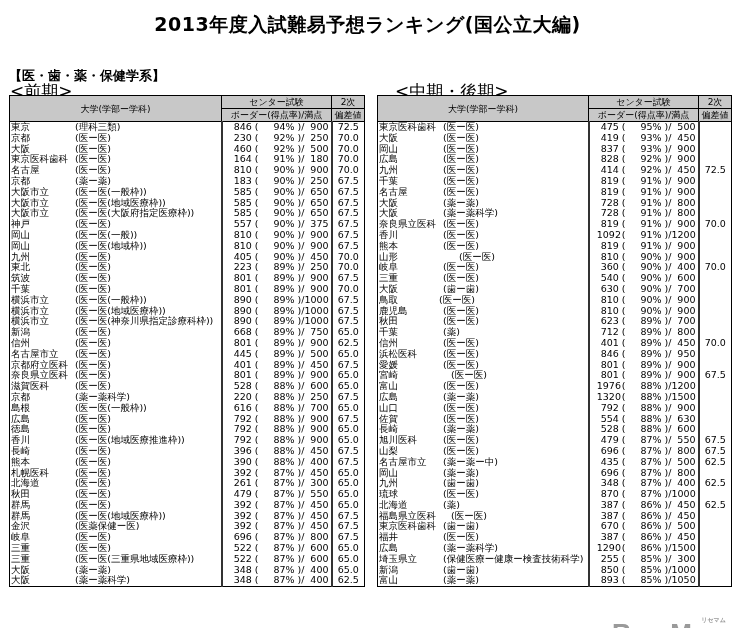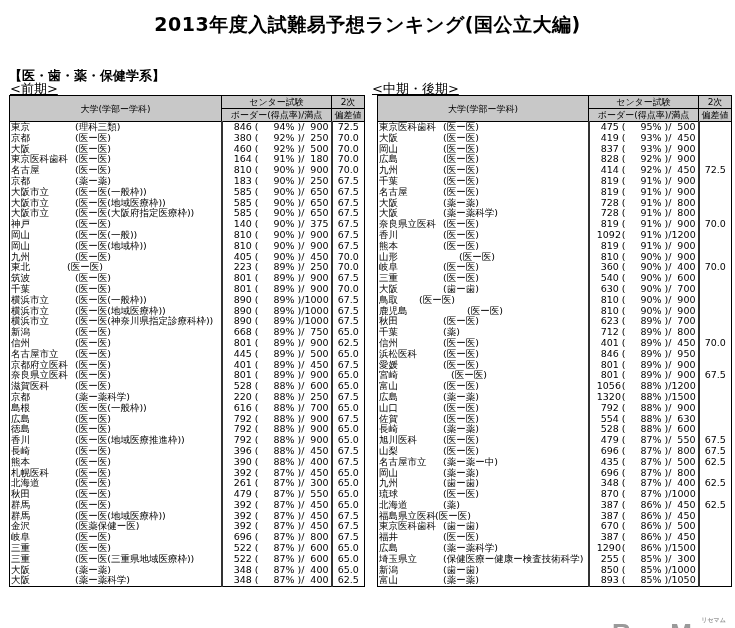--- a/index.html
+++ b/index.html
@@ -1,21 +1,21 @@
 <!DOCTYPE html>
 <html><head>
 <meta charset="utf-8">
 <style>
   html,body{margin:0;padding:0;background:#fff;}
   body{width:735px;height:628px;overflow:hidden;position:relative;font-family:"DejaVu Sans",sans-serif;color:#000;}
   .title{position:absolute;left:0;top:12px;width:735px;text-align:center;font-size:19px;font-weight:bold;letter-spacing:0.5px;}
   .category{position:absolute;left:9px;top:67px;font-size:13px;font-weight:bold;}
-  .period{position:absolute;font-size:13px;top:80px;text-decoration:underline;}
+  .period{position:absolute;font-size:17px;top:80px;}
   .period.left{left:10px;}
-  .period.right{left:372px;text-align:center;}
+  .period.right{left:395px;text-align:center;}
   table{position:absolute;border-collapse:collapse;font-size:9.5px;line-height:10.8px;table-layout:fixed;}
   table.left{left:9px;top:95px;width:355px;}
   table.right{left:377px;top:95px;width:354px;}
   th{background:#c8c8c8;font-weight:normal;border:1px solid #000;padding:0;text-align:center;font-size:9px;line-height:12px;}
   td{padding:0 1px;white-space:nowrap;overflow:hidden;height:10.8px;}
   td.uni{border-left:1px solid #000;}
   td.bor{border-left:2px solid #333;text-align:right;padding-right:2px;}
   td.dev{border-left:2px solid #333;border-right:1px solid #000;text-align:center;}
   tr:last-child td{border-bottom:1px solid #000;}
   .num{display:inline-block;width:22px;text-align:right;}
@@ -51,21 +51,21 @@
     </tr>
   </thead>
   <tbody id="tbody-zenki">
       <tr>
     <td class="uni"><span style="display:inline-block;width:64px">東京</span><span>(理科三類)</span></td>
     <td class="bor"><span class="num">846</span><span> (</span><span class="pct">94%</span><span class="sl"> )/</span><span class="full">900</span></td>
     <td class="dev">72.5</td>
   </tr>
       <tr>
     <td class="uni"><span style="display:inline-block;width:64px">京都</span><span>(医ー医)</span></td>
-    <td class="bor"><span class="num">380</span><span> (</span><span class="pct">92%</span><span class="sl"> )/</span><span class="full">250</span></td>
+    <td class="bor"><span class="num">230</span><span> (</span><span class="pct">92%</span><span class="sl"> )/</span><span class="full">250</span></td>
     <td class="dev">70.0</td>
   </tr>
       <tr>
     <td class="uni"><span style="display:inline-block;width:64px">大阪</span><span>(医ー医)</span></td>
     <td class="bor"><span class="num">460</span><span> (</span><span class="pct">92%</span><span class="sl"> )/</span><span class="full">500</span></td>
     <td class="dev">70.0</td>
   </tr>
       <tr>
     <td class="uni"><span style="display:inline-block;width:64px">東京医科歯科</span><span>(医ー医)</span></td>
     <td class="bor"><span class="num">164</span><span> (</span><span class="pct">91%</span><span class="sl"> )/</span><span class="full">180</span></td>
@@ -91,40 +91,40 @@
     <td class="bor"><span class="num">585</span><span> (</span><span class="pct">90%</span><span class="sl"> )/</span><span class="full">650</span></td>
     <td class="dev">67.5</td>
   </tr>
       <tr>
     <td class="uni"><span style="display:inline-block;width:64px">大阪市立</span><span>(医ー医(大阪府指定医療枠))</span></td>
     <td class="bor"><span class="num">585</span><span> (</span><span class="pct">90%</span><span class="sl"> )/</span><span class="full">650</span></td>
     <td class="dev">67.5</td>
   </tr>
       <tr>
     <td class="uni"><span style="display:inline-block;width:64px">神戸</span><span>(医ー医)</span></td>
-    <td class="bor"><span class="num">140</span><span> (</span><span class="pct">90%</span><span class="sl"> )/</span><span class="full">375</span></td>
+    <td class="bor"><span class="num">557</span><span> (</span><span class="pct">90%</span><span class="sl"> )/</span><span class="full">375</span></td>
     <td class="dev">67.5</td>
   </tr>
       <tr>
     <td class="uni"><span style="display:inline-block;width:64px">岡山</span><span>(医ー医(一般))</span></td>
     <td class="bor"><span class="num">810</span><span> (</span><span class="pct">90%</span><span class="sl"> )/</span><span class="full">900</span></td>
     <td class="dev">67.5</td>
   </tr>
       <tr>
     <td class="uni"><span style="display:inline-block;width:64px">岡山</span><span>(医ー医(地域枠))</span></td>
     <td class="bor"><span class="num">810</span><span> (</span><span class="pct">90%</span><span class="sl"> )/</span><span class="full">900</span></td>
     <td class="dev">67.5</td>
   </tr>
       <tr>
     <td class="uni"><span style="display:inline-block;width:64px">九州</span><span>(医ー医)</span></td>
     <td class="bor"><span class="num">405</span><span> (</span><span class="pct">90%</span><span class="sl"> )/</span><span class="full">450</span></td>
     <td class="dev">70.0</td>
   </tr>
       <tr>
-    <td class="uni"><span style="display:inline-block;width:56px">東北</span><span>(医ー医)</span></td>
+    <td class="uni"><span style="display:inline-block;width:64px">東北</span><span>(医ー医)</span></td>
     <td class="bor"><span class="num">223</span><span> (</span><span class="pct">89%</span><span class="sl"> )/</span><span class="full">250</span></td>
     <td class="dev">70.0</td>
   </tr>
       <tr>
     <td class="uni"><span style="display:inline-block;width:64px">筑波</span><span>(医ー医)</span></td>
     <td class="bor"><span class="num">801</span><span> (</span><span class="pct">89%</span><span class="sl"> )/</span><span class="full">900</span></td>
     <td class="dev">67.5</td>
   </tr>
       <tr>
     <td class="uni"><span style="display:inline-block;width:64px">千葉</span><span>(医ー医)</span></td>
@@ -361,26 +361,26 @@
     <td class="uni"><span style="display:inline-block;width:64px">三重</span><span>(医ー医)</span></td>
     <td class="bor"><span class="num">540</span><span> (</span><span class="pct">90%</span><span class="sl"> )/</span><span class="full">600</span></td>
     <td class="dev"></td>
   </tr>
       <tr>
     <td class="uni"><span style="display:inline-block;width:64px">大阪</span><span>(歯ー歯)</span></td>
     <td class="bor"><span class="num">630</span><span> (</span><span class="pct">90%</span><span class="sl"> )/</span><span class="full">700</span></td>
     <td class="dev"></td>
   </tr>
       <tr>
-    <td class="uni"><span style="display:inline-block;width:40px">鳥取</span><span>(医ー医)</span></td>
+    <td class="uni"><span style="display:inline-block;width:60px">鳥取</span><span>(医ー医)</span></td>
     <td class="bor"><span class="num">810</span><span> (</span><span class="pct">90%</span><span class="sl"> )/</span><span class="full">900</span></td>
     <td class="dev"></td>
   </tr>
       <tr>
-    <td class="uni"><span style="display:inline-block;width:88px">鹿児島</span><span>(医ー医)</span></td>
+    <td class="uni"><span style="display:inline-block;width:64px">鹿児島</span><span>(医ー医)</span></td>
     <td class="bor"><span class="num">810</span><span> (</span><span class="pct">90%</span><span class="sl"> )/</span><span class="full">900</span></td>
     <td class="dev"></td>
   </tr>
       <tr>
     <td class="uni"><span style="display:inline-block;width:64px">秋田</span><span>(医ー医)</span></td>
     <td class="bor"><span class="num">623</span><span> (</span><span class="pct">89%</span><span class="sl"> )/</span><span class="full">700</span></td>
     <td class="dev"></td>
   </tr>
       <tr>
     <td class="uni"><span style="display:inline-block;width:64px">千葉</span><span>(薬)</span></td>
@@ -402,21 +402,21 @@
     <td class="bor"><span class="num">801</span><span> (</span><span class="pct">89%</span><span class="sl"> )/</span><span class="full">900</span></td>
     <td class="dev"></td>
   </tr>
       <tr>
     <td class="uni"><span style="display:inline-block;width:72px">宮崎</span><span>(医ー医)</span></td>
     <td class="bor"><span class="num">801</span><span> (</span><span class="pct">89%</span><span class="sl"> )/</span><span class="full">900</span></td>
     <td class="dev">67.5</td>
   </tr>
       <tr>
     <td class="uni"><span style="display:inline-block;width:64px">富山</span><span>(医ー医)</span></td>
-    <td class="bor"><span class="num">1056</span><span> (</span><span class="pct">88%</span><span class="sl"> )/</span><span class="full">1200</span></td>
+    <td class="bor"><span class="num">1976</span><span> (</span><span class="pct">88%</span><span class="sl"> )/</span><span class="full">1200</span></td>
     <td class="dev"></td>
   </tr>
       <tr>
     <td class="uni"><span style="display:inline-block;width:64px">広島</span><span>(薬ー薬)</span></td>
     <td class="bor"><span class="num">1320</span><span> (</span><span class="pct">88%</span><span class="sl"> )/</span><span class="full">1500</span></td>
     <td class="dev"></td>
   </tr>
       <tr>
     <td class="uni"><span style="display:inline-block;width:64px">山口</span><span>(医ー医)</span></td>
     <td class="bor"><span class="num">792</span><span> (</span><span class="pct">88%</span><span class="sl"> )/</span><span class="full">900</span></td>
@@ -461,21 +461,21 @@
     <td class="uni"><span style="display:inline-block;width:64px">琉球</span><span>(医ー医)</span></td>
     <td class="bor"><span class="num">870</span><span> (</span><span class="pct">87%</span><span class="sl"> )/</span><span class="full">1000</span></td>
     <td class="dev"></td>
   </tr>
       <tr>
     <td class="uni"><span style="display:inline-block;width:64px">北海道</span><span>(薬)</span></td>
     <td class="bor"><span class="num">387</span><span> (</span><span class="pct">86%</span><span class="sl"> )/</span><span class="full">450</span></td>
     <td class="dev">62.5</td>
   </tr>
       <tr>
-    <td class="uni"><span style="display:inline-block;width:56px">福島県立医科</span><span>(医ー医)</span></td>
+    <td class="uni"><span style="display:inline-block;width:72px">福島県立医科</span><span>(医ー医)</span></td>
     <td class="bor"><span class="num">387</span><span> (</span><span class="pct">86%</span><span class="sl"> )/</span><span class="full">450</span></td>
     <td class="dev"></td>
   </tr>
       <tr>
     <td class="uni"><span style="display:inline-block;width:64px">東京医科歯科</span><span>(歯ー歯)</span></td>
     <td class="bor"><span class="num">670</span><span> (</span><span class="pct">86%</span><span class="sl"> )/</span><span class="full">500</span></td>
     <td class="dev"></td>
   </tr>
       <tr>
     <td class="uni"><span style="display:inline-block;width:64px">福井</span><span>(医ー医)</span></td>

